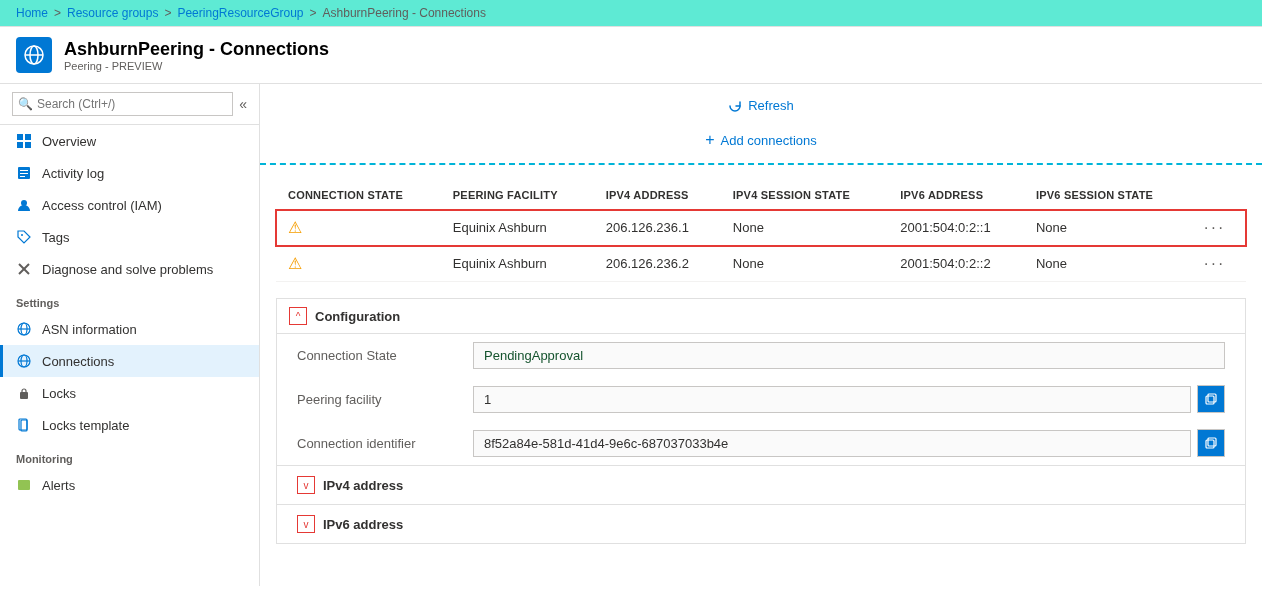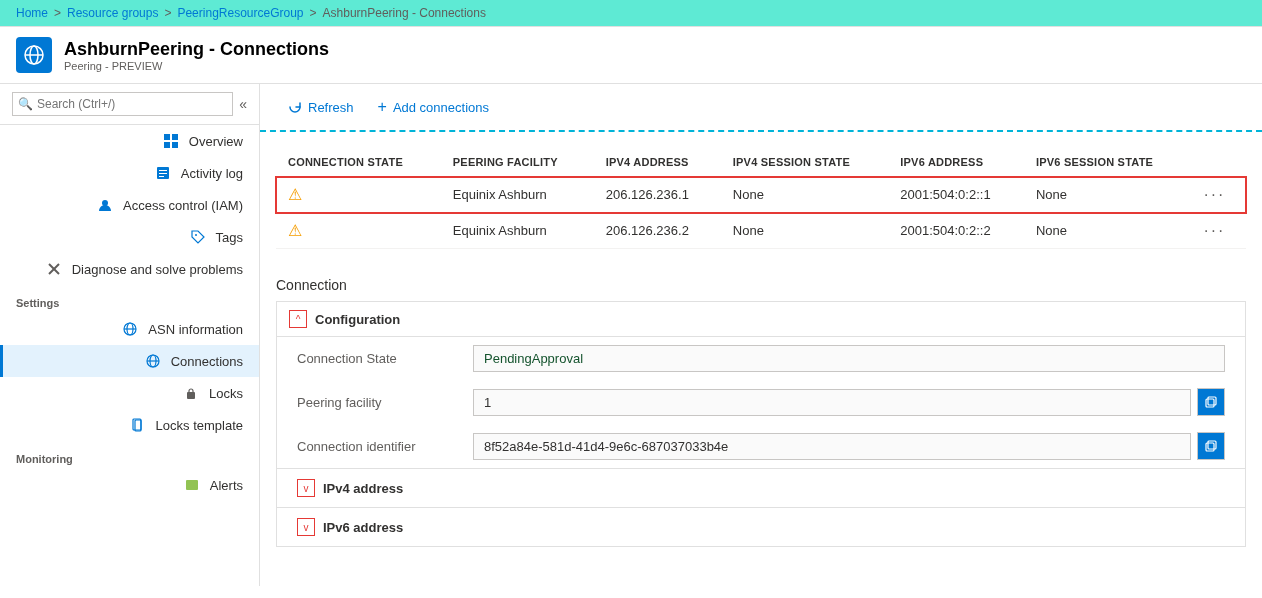--- a/index.html
+++ b/index.html
@@ -39,34 +39,34 @@
       display: flex; align-items: center; gap: 6px; position: relative;
     }
     .sidebar-search input {
       width: 100%; border: 1px solid #c8c6c4; padding: 4px 8px 4px 24px;
       font-size: 12px; color: #333; outline: none; background: #fff;
     }
     .search-icon-small { position: absolute; left: 18px; color: #605e5c; font-size: 12px; }
     .collapse-btn { margin-left: auto; cursor: pointer; color: #605e5c; font-size: 14px; border: none; background: none; }
     .nav-item {
       display: flex; align-items: center; gap: 10px;
-      padding: 8px 16px; cursor: pointer; color: #323130; font-size: 13px; justify-content: flex-end;
+      padding: 8px 16px; cursor: pointer; color: #323130; font-size: 13px;
     }
     .nav-item.active { background: #e3f2fd; }
     .nav-item.active { border-left: 3px solid #0078d4; padding-left: 13px; }
     .nav-icon { width: 16px; height: 16px; display: flex; align-items: center; justify-content: center; font-size: 14px; }
     .nav-section-label { padding: 12px 16px 4px; font-size: 11px; font-weight: 700; color: #605e5c; text-transform: none; }
 
     
     .content { flex: 1; overflow-y: auto; background: #fff; }
 
     
     .toolbar {
-      display: flex; align-items: center; gap: 0;
-      padding: 8px 16px; border-bottom: 2px dashed #00b4d8;
+      display: flex; align-items: center; gap: 6px;
+      padding: 8px 16px; border-bottom: 2px dashed #00b4d8; flex-direction: column;
     }
     .toolbar-btn {
       display: flex; align-items: center; gap: 6px;
       padding: 6px 12px; border: none; background: none; cursor: pointer;
       color: #0078d4; font-size: 13px; font-weight: 400;
     }
 
     
     .table-container { padding: 16px; }
     table { width: 100%; border-collapse: collapse; }
@@ -302,21 +302,20 @@
             <td>None</td>
             <td>2001:504:0:2::2</td>
             <td>None</td>
             <td><button class="dots-btn">···</button></td>
           </tr>
         </tbody>
       </table>
     </div>
 
     <div class="detail-section">
-      <div class="detail-title">Connection</div>
 
       <div class="section-panel">
         <div class="section-header">
           <div class="expand-icon">^</div>
           <span class="section-header-label">Configuration</span>
         </div>
 
         <div class="form-row">
           <span class="form-label">Connection State</span>
           <div class="form-input-group">

